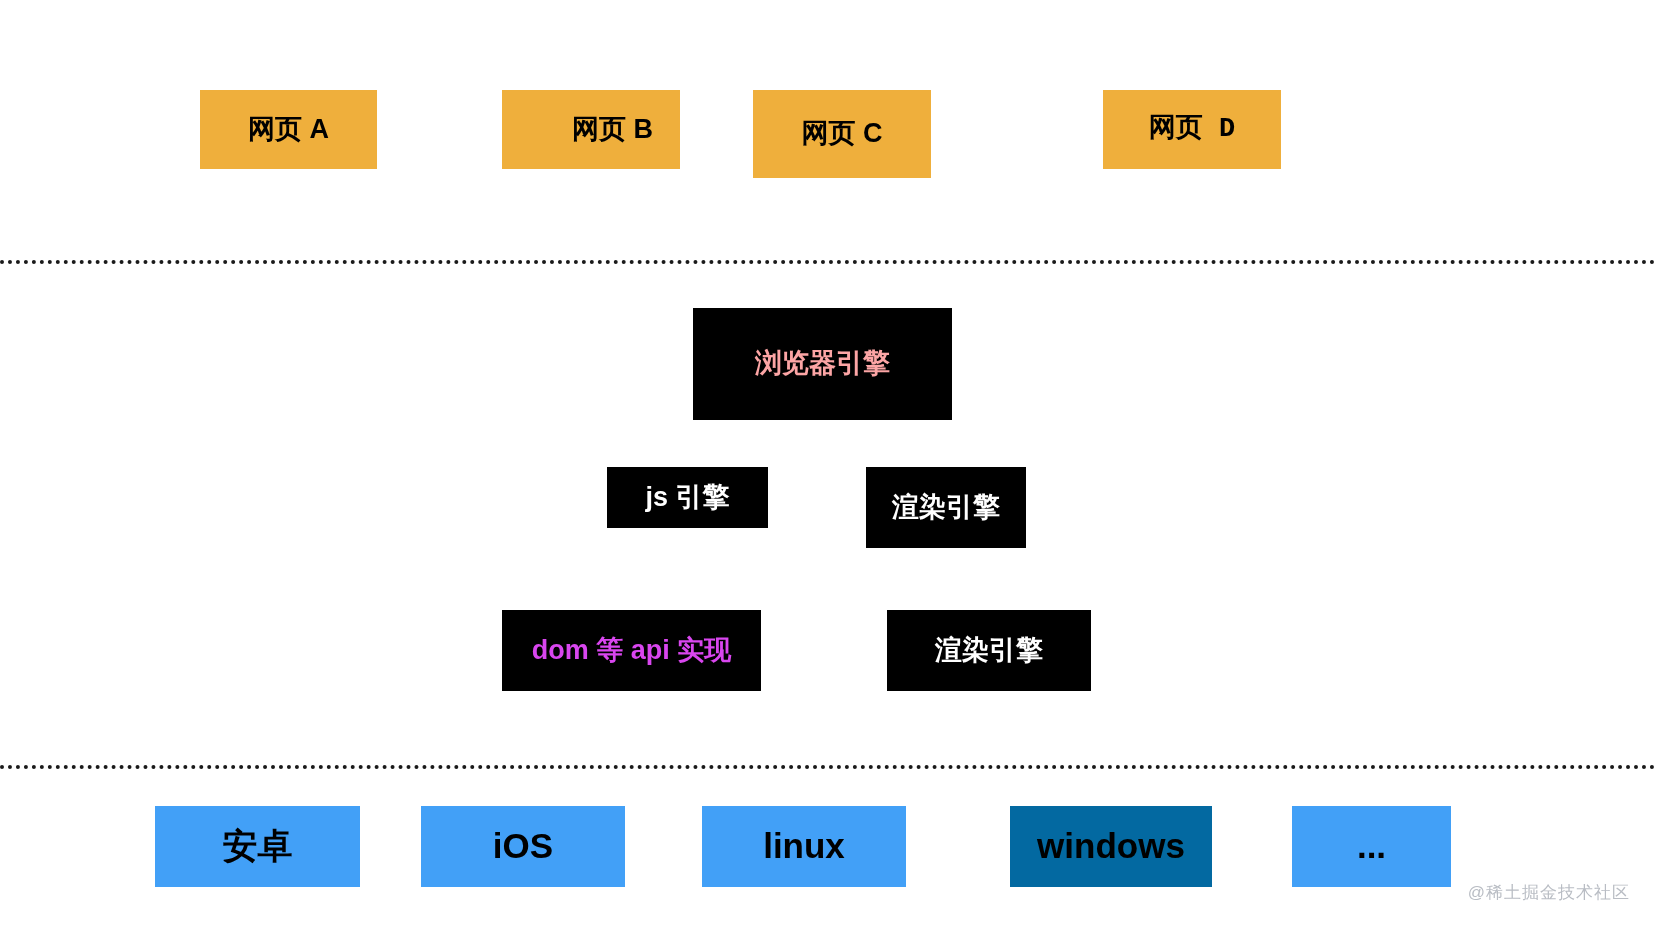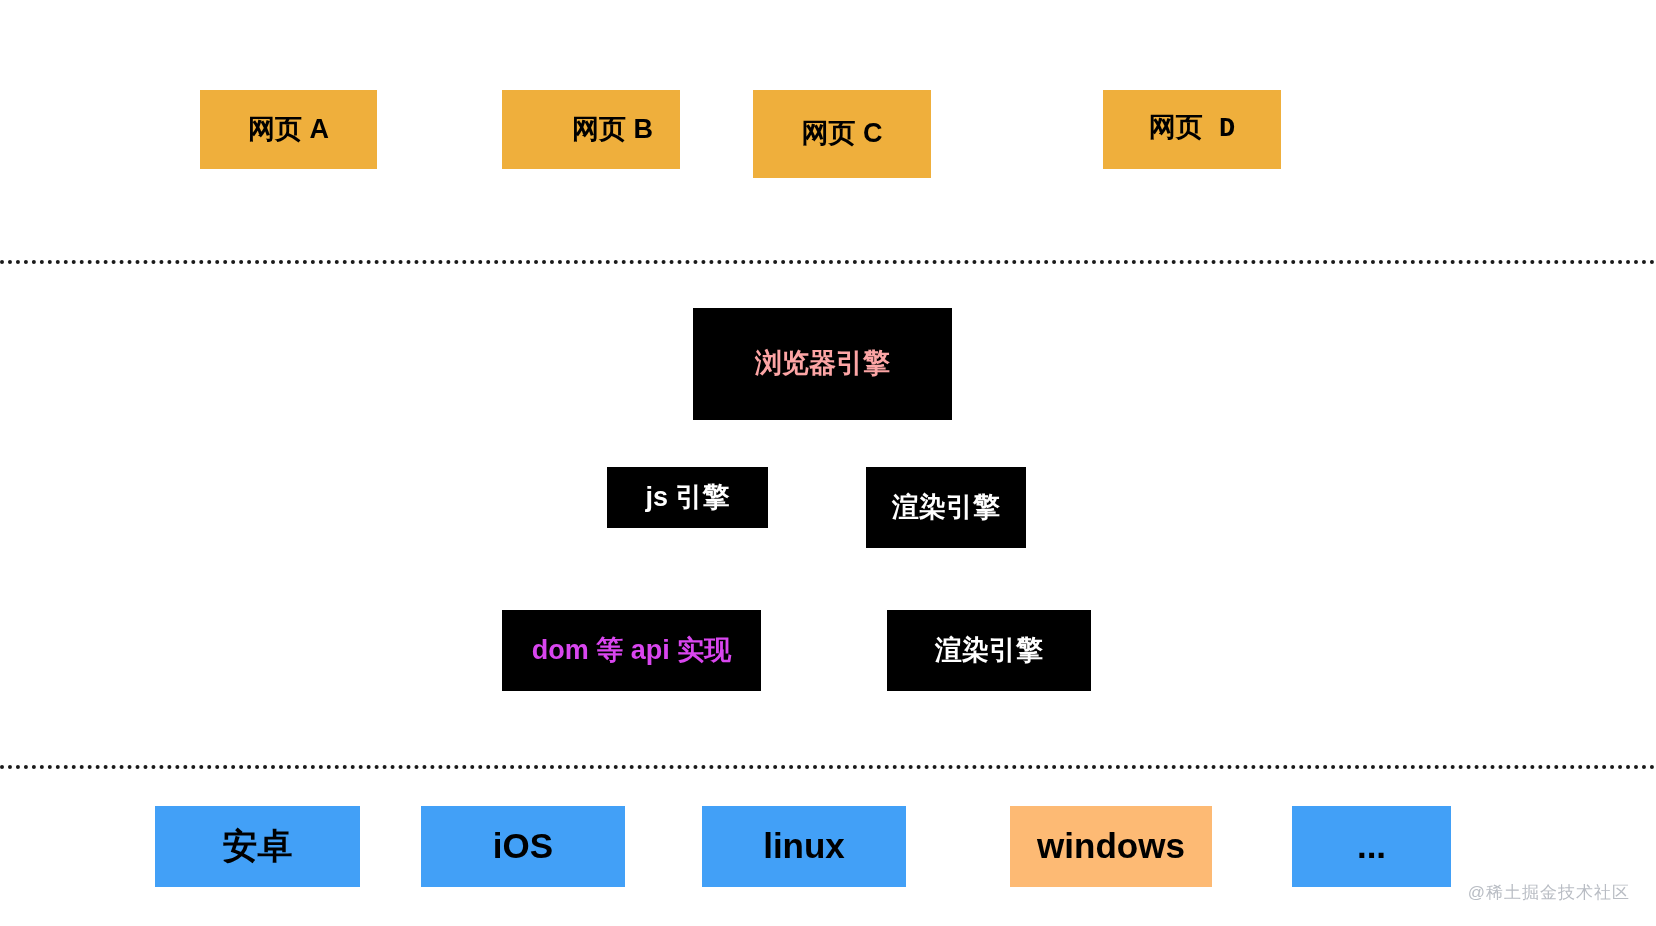--- a/index.html
+++ b/index.html
@@ -79,18 +79,18 @@
   <div class="box box-engine" style="left: 607px; top: 447px; width: 161px; height: 61px; background: rgb(0, 0, 0); color: rgb(255, 255, 255);">js 引擎</div>
   <div class="box box-engine" style="left: 866px; top: 447px; width: 160px; height: 81px; background: rgb(0, 0, 0); color: rgb(255, 255, 255);">渲染引擎</div>
   <div class="box box-engine" style="left: 502px; top: 590px; width: 259px; height: 81px; background: rgb(0, 0, 0); color: #d946ef;">dom 等 api 实现</div>
   <div class="box box-engine" style="left: 887px; top: 590px; width: 204px; height: 81px; background: rgb(0, 0, 0); color: rgb(255, 255, 255);">渲染引擎</div>
 
   <div class="divider" style="top: 765px; border-top-color: rgb(26, 26, 26);"></div>
 
   <div class="box box-os" style="left: 155px; top: 786px; width: 205px; height: 81px; background: rgb(66, 160, 247);">安卓</div>
   <div class="box box-os" style="left: 421px; top: 786px; width: 204px; height: 81px; background: rgb(66, 160, 247);">iOS</div>
   <div class="box box-os" style="left: 702px; top: 786px; width: 204px; height: 81px; background: rgb(66, 160, 247);">linux</div>
-  <div class="box box-os" style="left: 1010px; top: 786px; width: 202px; height: 81px; background: #fdba74;">windows</div>
+  <div class="box box-os" style="left: 1010px; top: 786px; width: 202px; height: 81px; background: #0369a1;">windows</div>
   <div class="box box-os" style="left: 1292px; top: 786px; width: 159px; height: 81px; background: rgb(66, 160, 247);">...</div>
 
   <div class="watermark" style="color: rgb(185, 189, 196);">@稀土掘金技术社区</div>
 
 </div>
 
 </body></html>

